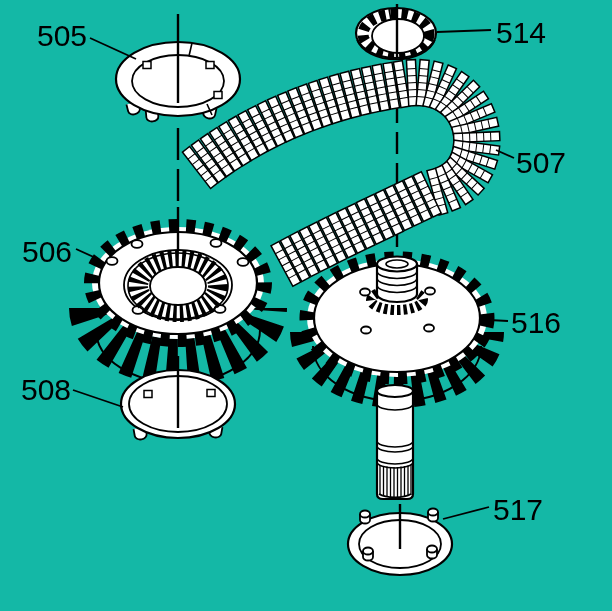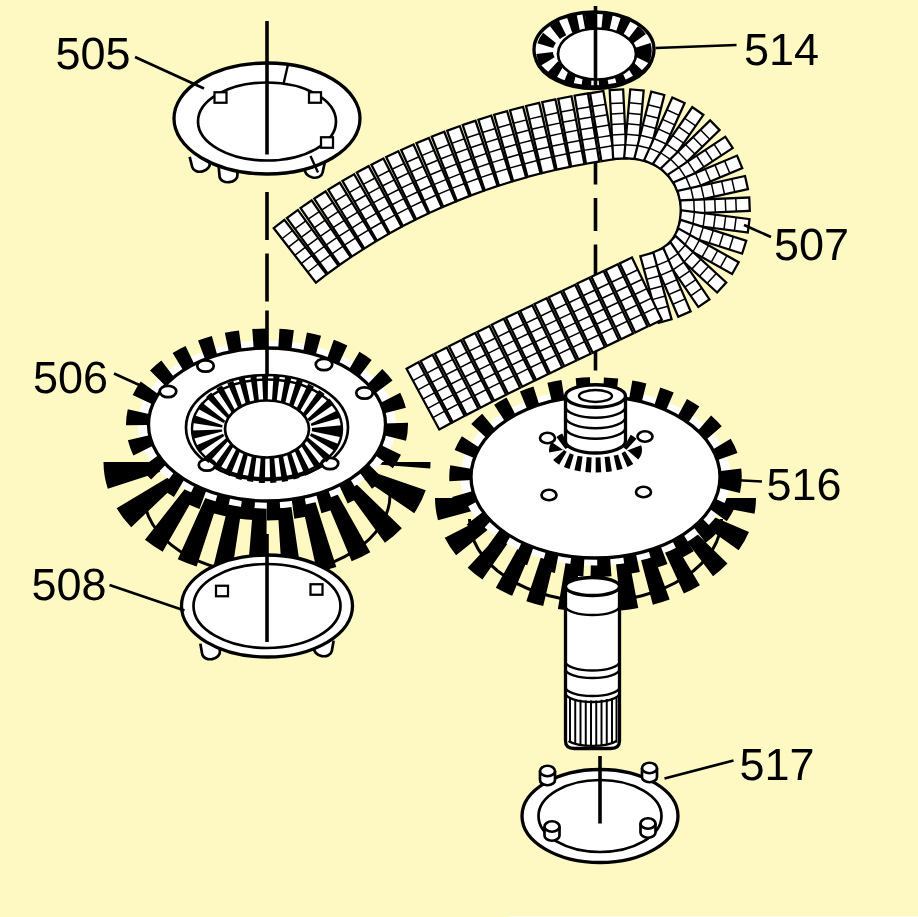--- a/index.html
+++ b/index.html
@@ -1,16 +1,16 @@
 <!DOCTYPE html>
 <html><head>
 <meta charset="utf-8">
 <style>
   html,body { margin:0; padding:0; background:#ffffff; }
-  #stage { width:612px; height:611px; position:relative; background:#fef9c3; overflow:hidden; }
+  #stage { width:612px; height:611px; position:relative; background:#14b8a6; overflow:hidden; }
   svg { display:block; }
   .lbl { font-family:"Liberation Sans", sans-serif; font-size:30px; fill:#000; }
   .ol  { stroke:#000; stroke-width:2.2; fill:#fff; }
   .ol2 { stroke:#000; stroke-width:1.8; fill:#fff; }
   .ln  { stroke:#000; stroke-width:2;   fill:none; }
   .ln2 { stroke:#000; stroke-width:1.6; fill:none; }
   .leader { stroke:#000; stroke-width:1.8; fill:none; }
   .cline  { stroke:#000; stroke-width:2.4; fill:none; }
 </style>
 </head>

